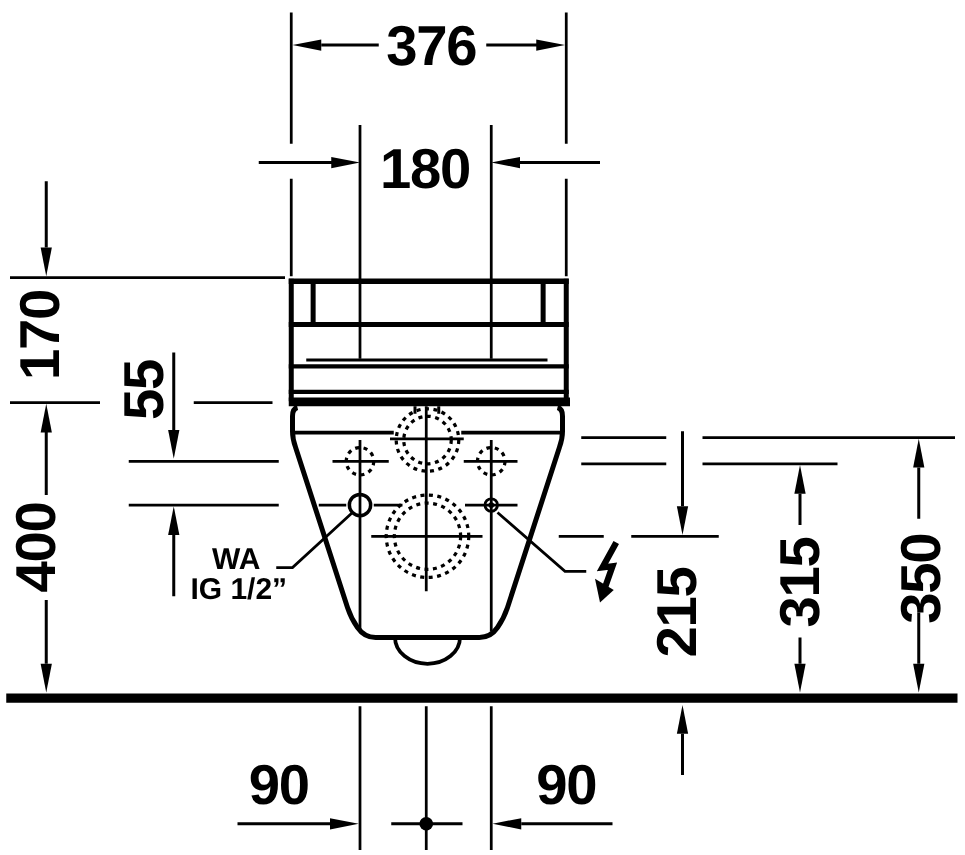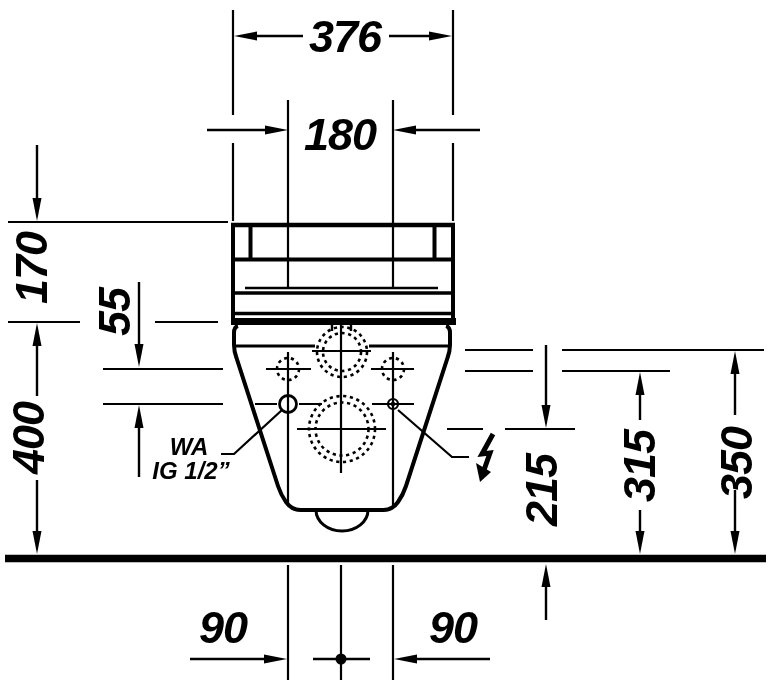--- a/index.html
+++ b/index.html
@@ -1,20 +1,19 @@
 <!DOCTYPE html>
 <html><head>
 <meta charset="utf-8">
 <style>
   html,body{margin:0;padding:0;background:#e8e8e8;}
   .stage{
     width:772px;height:684px;background:#ffffff;position:relative;
     margin:0 auto;overflow:hidden;
     font-family:"Liberation Sans","DejaVu Sans",sans-serif;
-    font-style:italic;
   }
   svg{position:absolute;left:0;top:0;}
   .dim-text{
     font-family:"Liberation Sans","DejaVu Sans",sans-serif;
     font-weight:bold;font-size:45px;letter-spacing:-1px;
     fill:#000000;text-anchor:middle;
   }
   .small-text{
     font-family:"Liberation Sans","DejaVu Sans",sans-serif;
     font-weight:bold;font-size:24px;letter-spacing:0;

